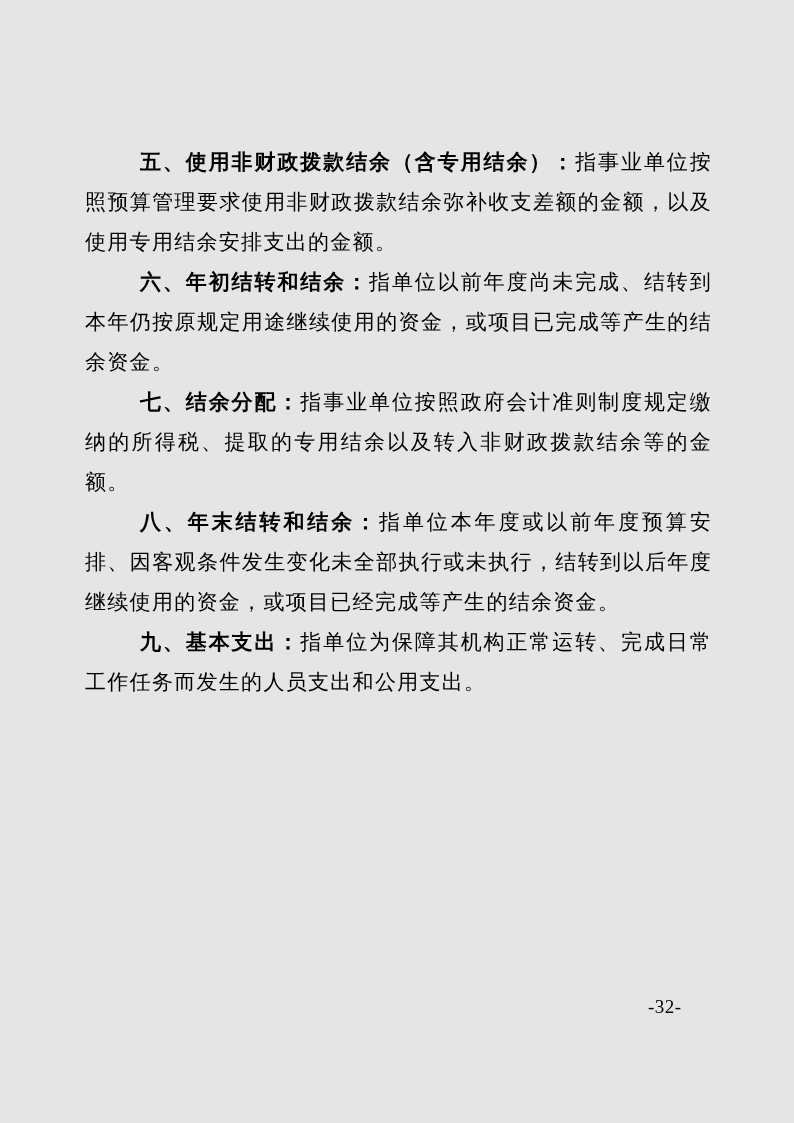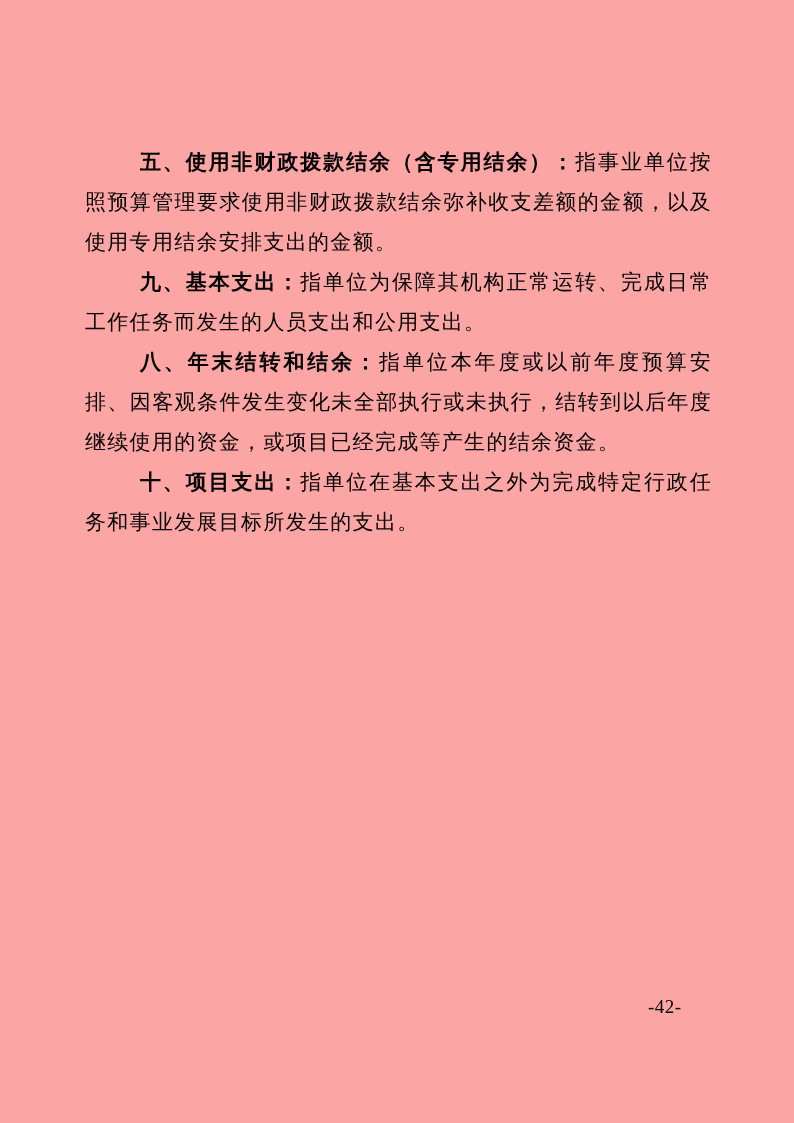--- a/index.html
+++ b/index.html
@@ -10,21 +10,21 @@
     width: 794px;
     height: 1123px;
     background: #ffffff;
     color: #000000;
     font-family: "Liberation Serif", "DejaVu Serif", serif;
   }
   .page {
     position: relative;
     width: 794px;
     height: 1123px;
-    background: #fca5a5;
+    background: #e5e5e5;
     overflow: hidden;
   }
   .content {
     position: absolute;
     left: 85px;
     top: 142px;
     width: 627px;
   }
   .para {
     margin: 0;
@@ -50,18 +50,19 @@
     letter-spacing: 0.5px;
     color: #000000;
   }
 </style>
 </head>
 <body>
 
 <div class="page">
   <main class="content">
     <p class="para"><b class="term">五、使用非财政拨款结余（含专用结余）：</b><span>指事业单位按照预算管理要求使用非财政拨款结余弥补收支差额的金额，以及使用专用结余安排支出的金额。</span></p>
+    <p class="para"><b class="term">六、年初结转和结余：</b><span>指单位以前年度尚未完成、结转到本年仍按原规定用途继续使用的资金，或项目已完成等产生的结余资金。</span></p>
+    <p class="para"><b class="term">七、结余分配：</b><span>指事业单位按照政府会计准则制度规定缴纳的所得税、提取的专用结余以及转入非财政拨款结余等的金额。</span></p>
+    <p class="para"><b class="term">八、年末结转和结余：</b><span>指单位本年度或以前年度预算安排、因客观条件发生变化未全部执行或未执行，结转到以后年度继续使用的资金，或项目已经完成等产生的结余资金。</span></p>
     <p class="para"><b class="term">九、基本支出：</b><span>指单位为保障其机构正常运转、完成日常工作任务而发生的人员支出和公用支出。</span></p>
-    <p class="para"><b class="term">八、年末结转和结余：</b><span>指单位本年度或以前年度预算安排、因客观条件发生变化未全部执行或未执行，结转到以后年度继续使用的资金，或项目已经完成等产生的结余资金。</span></p>
-    <p class="para"><b class="term">十、项目支出：</b><span>指单位在基本支出之外为完成特定行政任务和事业发展目标所发生的支出。</span></p>
   </main>
-  <div class="page-number">-42-</div>
+  <div class="page-number">-32-</div>
 </div>
 
 </body></html>

